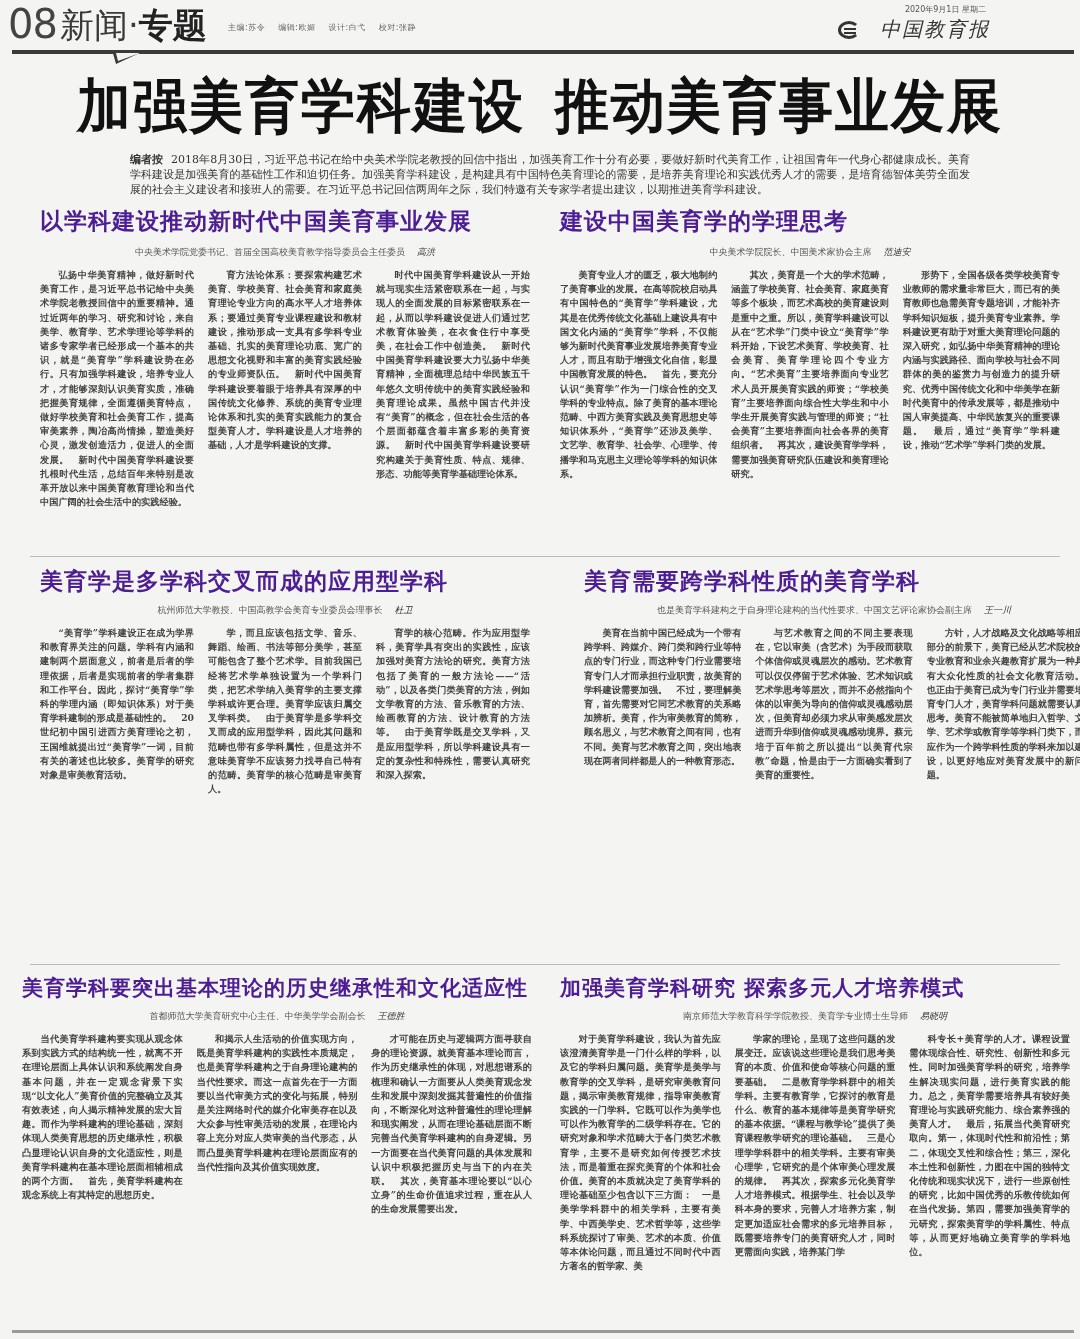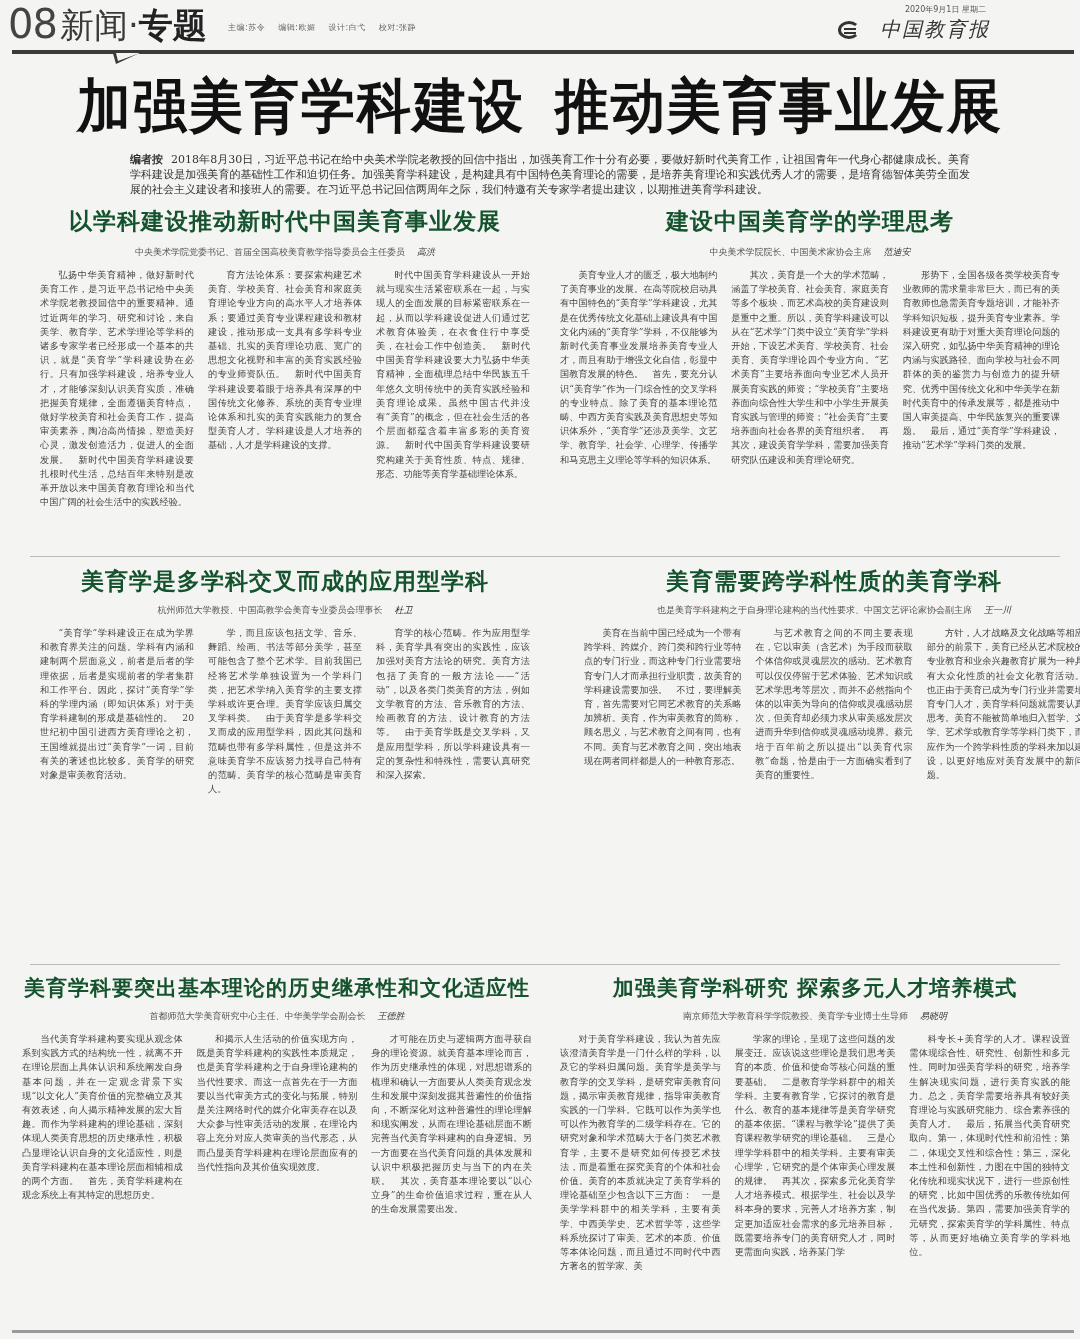--- a/index.html
+++ b/index.html
@@ -19,26 +19,26 @@
   .rule-thick { position: absolute; left: 12px; top: 50px; width: 1062px; height: 4px; background: #3a3a3a; }
   .rule-notch { position: absolute; left: 112px; top: 50px; width: 34px; height: 14px; }
 
   .headline { position: absolute; left: 0; top: 72px; width: 1080px; text-align: center; font-family: "DejaVu Sans", sans-serif; font-weight: 900; font-size: 54px; color: #111; letter-spacing: 2px; line-height: 70px; transform: scaleY(1.08); }
   .headline .gap { display: inline-block; width: 30px; }
 
   .editor-note { position: absolute; left: 130px; top: 152px; width: 840px; font-size: 11px; line-height: 15px; color: #333; text-align: justify; }
   .editor-note b { font-weight: 700; margin-right: 8px; }
 
   .article { position: absolute; }
-  .art-title { position: absolute; left: 0; width: 100%; text-align: center; font-family: "DejaVu Serif", serif; font-weight: 700; font-size: 23px; color: #14532d; letter-spacing: 1px; white-space: nowrap; }
+  .art-title { position: absolute; left: 0; width: 100%; text-align: left; font-family: "DejaVu Serif", serif; font-weight: 700; font-size: 23px; color: #4c1d95; letter-spacing: 1px; white-space: nowrap; }
   .art-byline { position: absolute; left: 0; width: 100%; text-align: center; font-size: 9px; color: #555; white-space: nowrap; }
   .art-byline .author { margin-left: 12px; font-style: italic; color: #333; }
   .cols { position: absolute; left: 0; width: 100%; display: flex; gap: 14px; }
   .col { flex: 1; font-size: 9.2px; line-height: 14.2px; color: #444; text-align: justify; overflow: hidden; }
-  .col p { text-indent: 2em; }
+  .col p { text-indent: 2em; font-weight: bold; }
 
   .hdivider { position: absolute; height: 1px; background: #bbb; }
   .bottom-rule { position: absolute; left: 12px; top: 1330px; width: 1062px; height: 3px; background: #9a9a9a; }
 </style>
 </head>
 <body>
 
 <div class="masthead">
   <div class="page-num">08</div>
   <div class="section-name">

